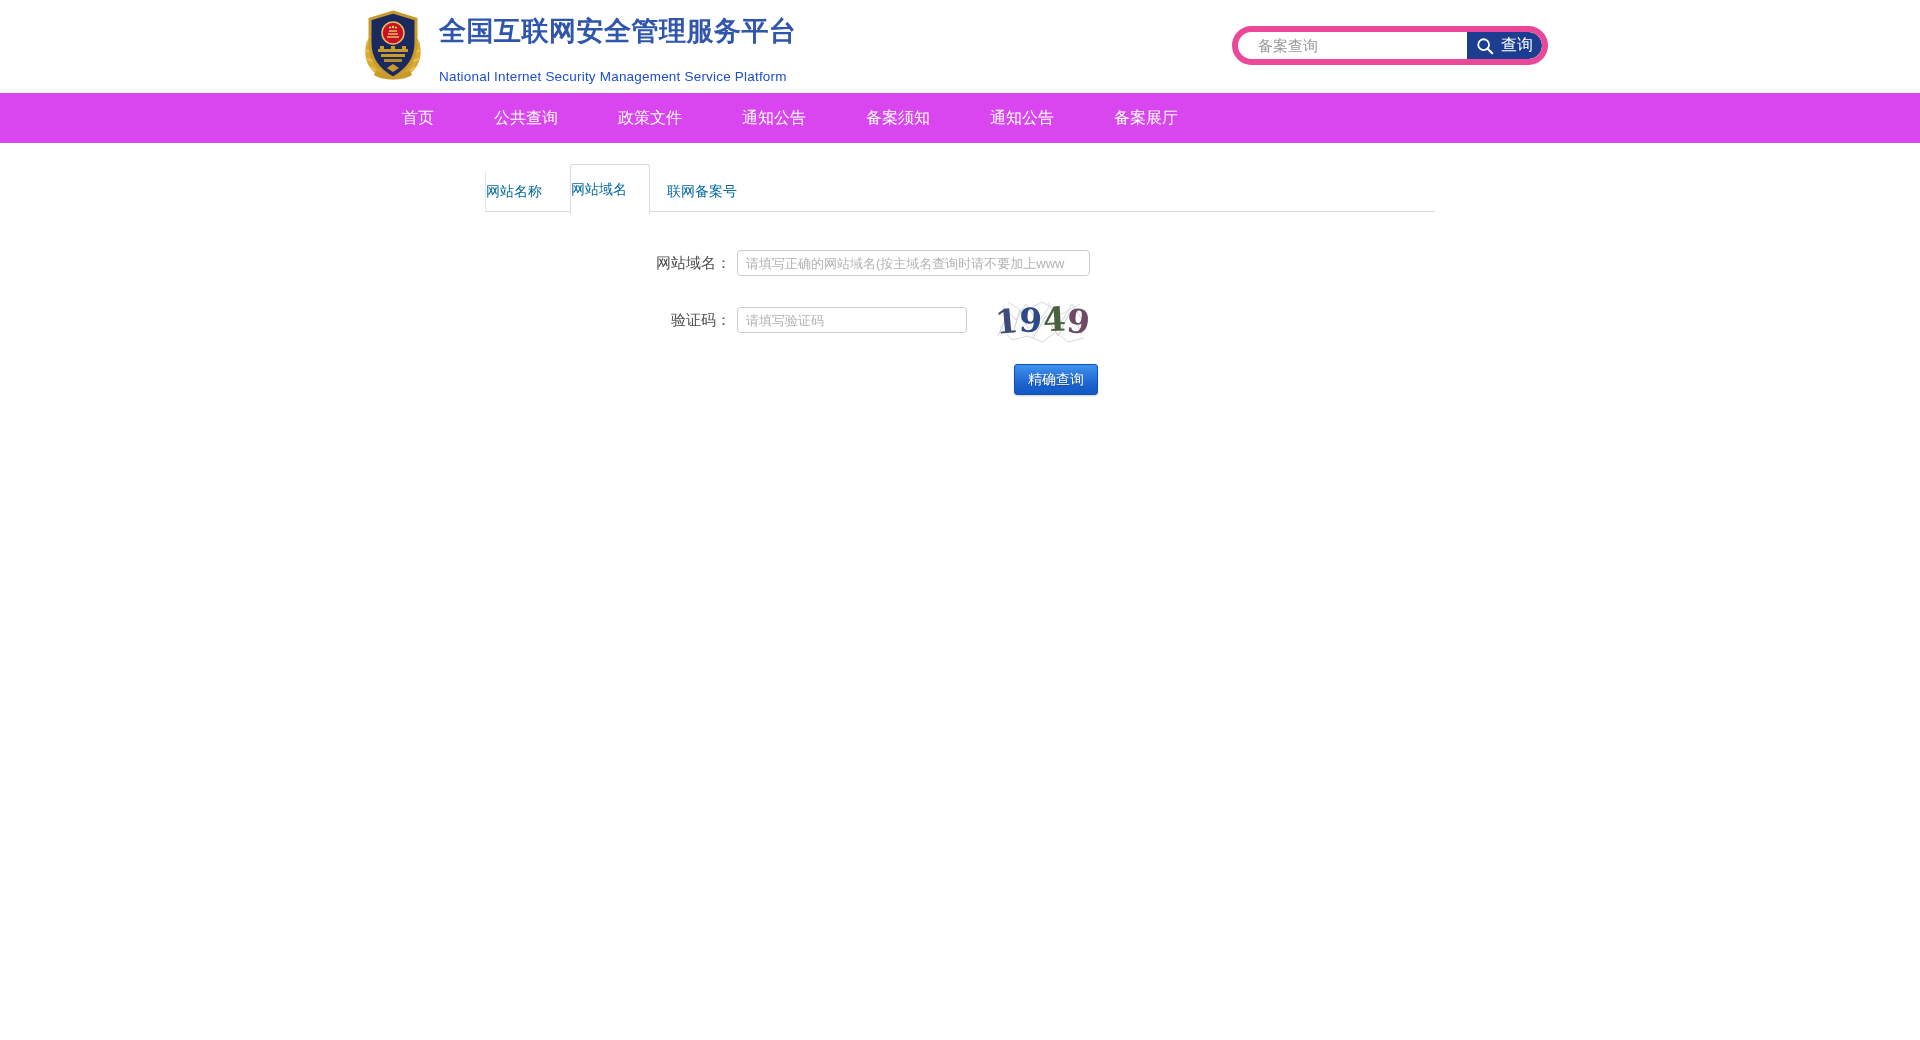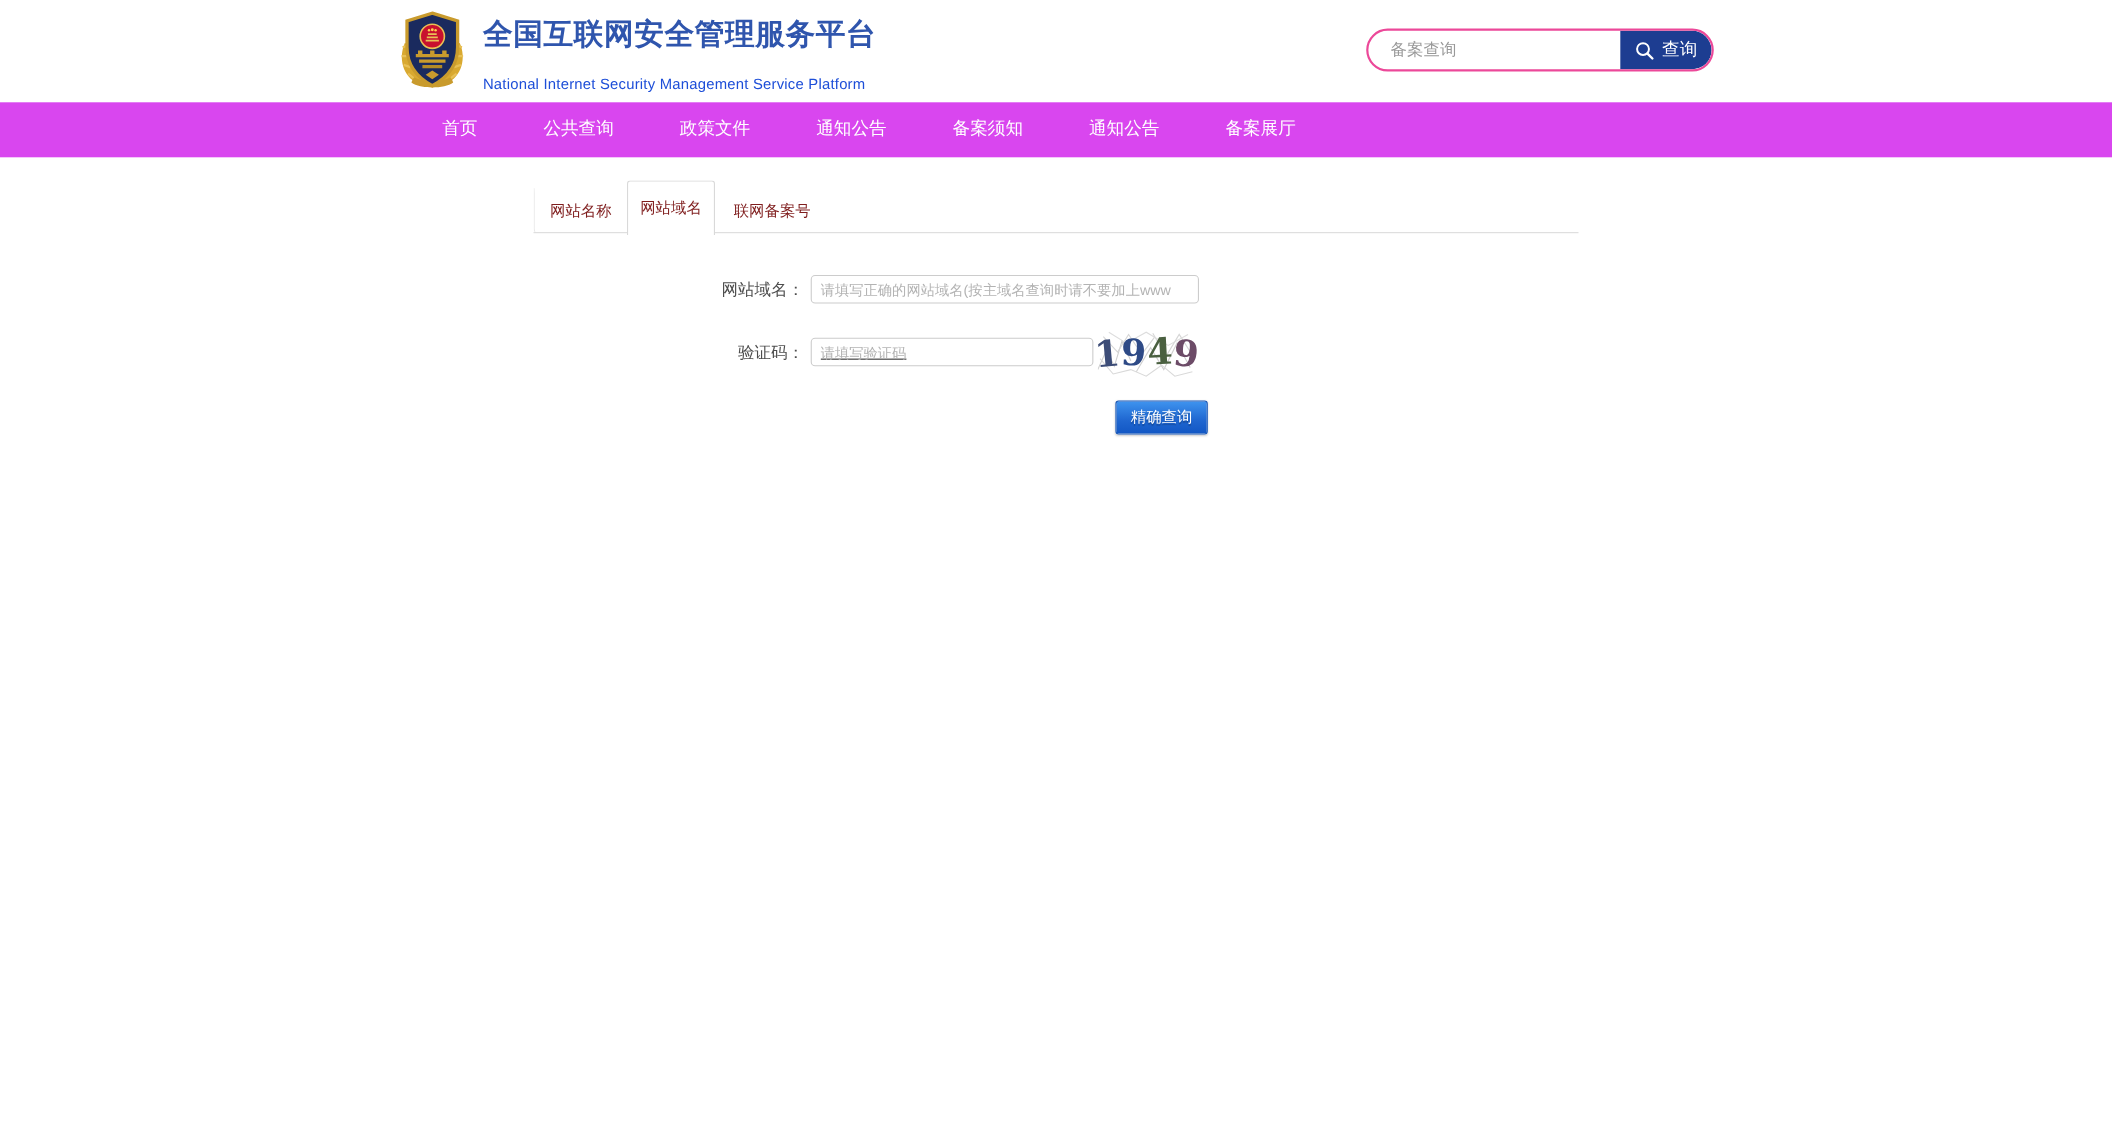--- a/index.html
+++ b/index.html
@@ -8,55 +8,55 @@
 
   
   .header { height:93px; background:#fff; }
   .container { width:1200px; margin:0 auto; position:relative; height:100%; }
   .brand { display:flex; align-items:flex-start; padding-top:9px; }
   .brand-logo { width:66px; height:74px; flex:0 0 auto; }
   .brand-text { margin-left:13px; padding-top:6px; }
   .brand-title { font-size:27px; font-weight:bold; color:#2F55AD; letter-spacing:0.5px; line-height:32px; }
   .brand-sub { font-size:13.5px; color:#1d4ed8; margin-top:22px; letter-spacing:0.2px; }
 
-  .search-wrap { position:absolute; right:2px; top:26px; width:316px; height:39px;
-                 border:2px solid #ec4899; border-radius:20px; display:flex; overflow:hidden; background:#fff; }
+  .search-wrap { position:absolute; right:12px; top:26px; width:316px; height:39px;
+                 border:6px solid #ec4899; border-radius:20px; display:flex; overflow:hidden; background:#fff; }
   .search-input { flex:1; border:none; outline:none; padding:0 10px 0 20px; font-size:15px; color:#333;
                   font-family:"Liberation Sans",sans-serif; background:transparent; }
   .search-input::placeholder { color:#999; }
   .search-btn { width:88px; background:#1D3D91; color:#fff; border:none; cursor:pointer;
                 display:flex; align-items:center; justify-content:center; gap:7px;
                 border-radius:0 20px 20px 0; font-size:16px; font-family:Liberation Serif, serif; }
 
   
   .nav { height:50px; background:#d946ef; }
   .nav-inner { width:1200px; margin:0 auto; display:flex; gap:60px; padding-left:42px; }
   .nav-item { color:#ffffff; font-size:16px; line-height:50px; cursor:pointer; white-space:nowrap; }
 
   
   .main { width:950px; margin:0 auto; }
   .tabs { position:relative; margin-top:21px; height:48px; display:flex; align-items:flex-end; }
   .tabs-line { position:absolute; left:0; right:0; bottom:0; height:1px; background:#dcdcdc; }
-  .tab { font-size:14px; color:#7f1d1d; cursor:pointer; text-align:center; }
+  .tab { font-size:14px; color:#0369a1; cursor:pointer; text-align:left; }
   .tab-first { width:85px; height:41px; line-height:41px;
                border-left:1px solid #e4e4e4; border-bottom-left-radius:4px; }
   .tab-active { width:80px; height:50px; line-height:48px; background:#fff;
                 border:1px solid #d9d9d9; border-bottom:none; border-radius:3px 3px 0 0;
                 margin-bottom:-2px; position:relative; z-index:2; }
   .tab-last { height:41px; line-height:41px; margin-left:15px; padding:0 2px; }
 
   
   .form { margin-top:38px; }
   .form-row { display:flex; align-items:center; margin-bottom:31px; position:relative; }
   .form-label { width:252px; text-align:right; padding-right:6px; font-size:15px; color:#4d4d4d; }
   .text-input { height:22px; border:1px solid #cccccc; border-radius:4px; outline:none;
                 font-size:13px; color:#333; padding:12px 8px; font-family:"Liberation Sans",sans-serif; }
   .text-input::placeholder { color:#b3b3b3; }
   .input-domain { width:353px; }
-  .input-captcha { width:257px;text-decoration:underline; }
+  .input-captcha { width:230px; }
 
   .captcha-box { position:absolute; left:513px; top:-9px; width:90px; height:45px; cursor:pointer; }
   .captcha-noise { position:absolute; inset:0; }
   .captcha-digits { position:absolute; inset:0; display:flex; align-items:center; justify-content:center;
                     font-family:"DejaVu Serif","Liberation Serif",serif; font-weight:bold; font-size:33px;
                     letter-spacing:1px; }
   .captcha-digits span { display:inline-block; }
   .captcha-digits span:nth-child(1){ transform:rotate(-5deg) translateY(1px); }
   .captcha-digits span:nth-child(2){ transform:rotate(3deg); }
   .captcha-digits span:nth-child(3){ transform:rotate(-3deg) translateY(-1px); }

